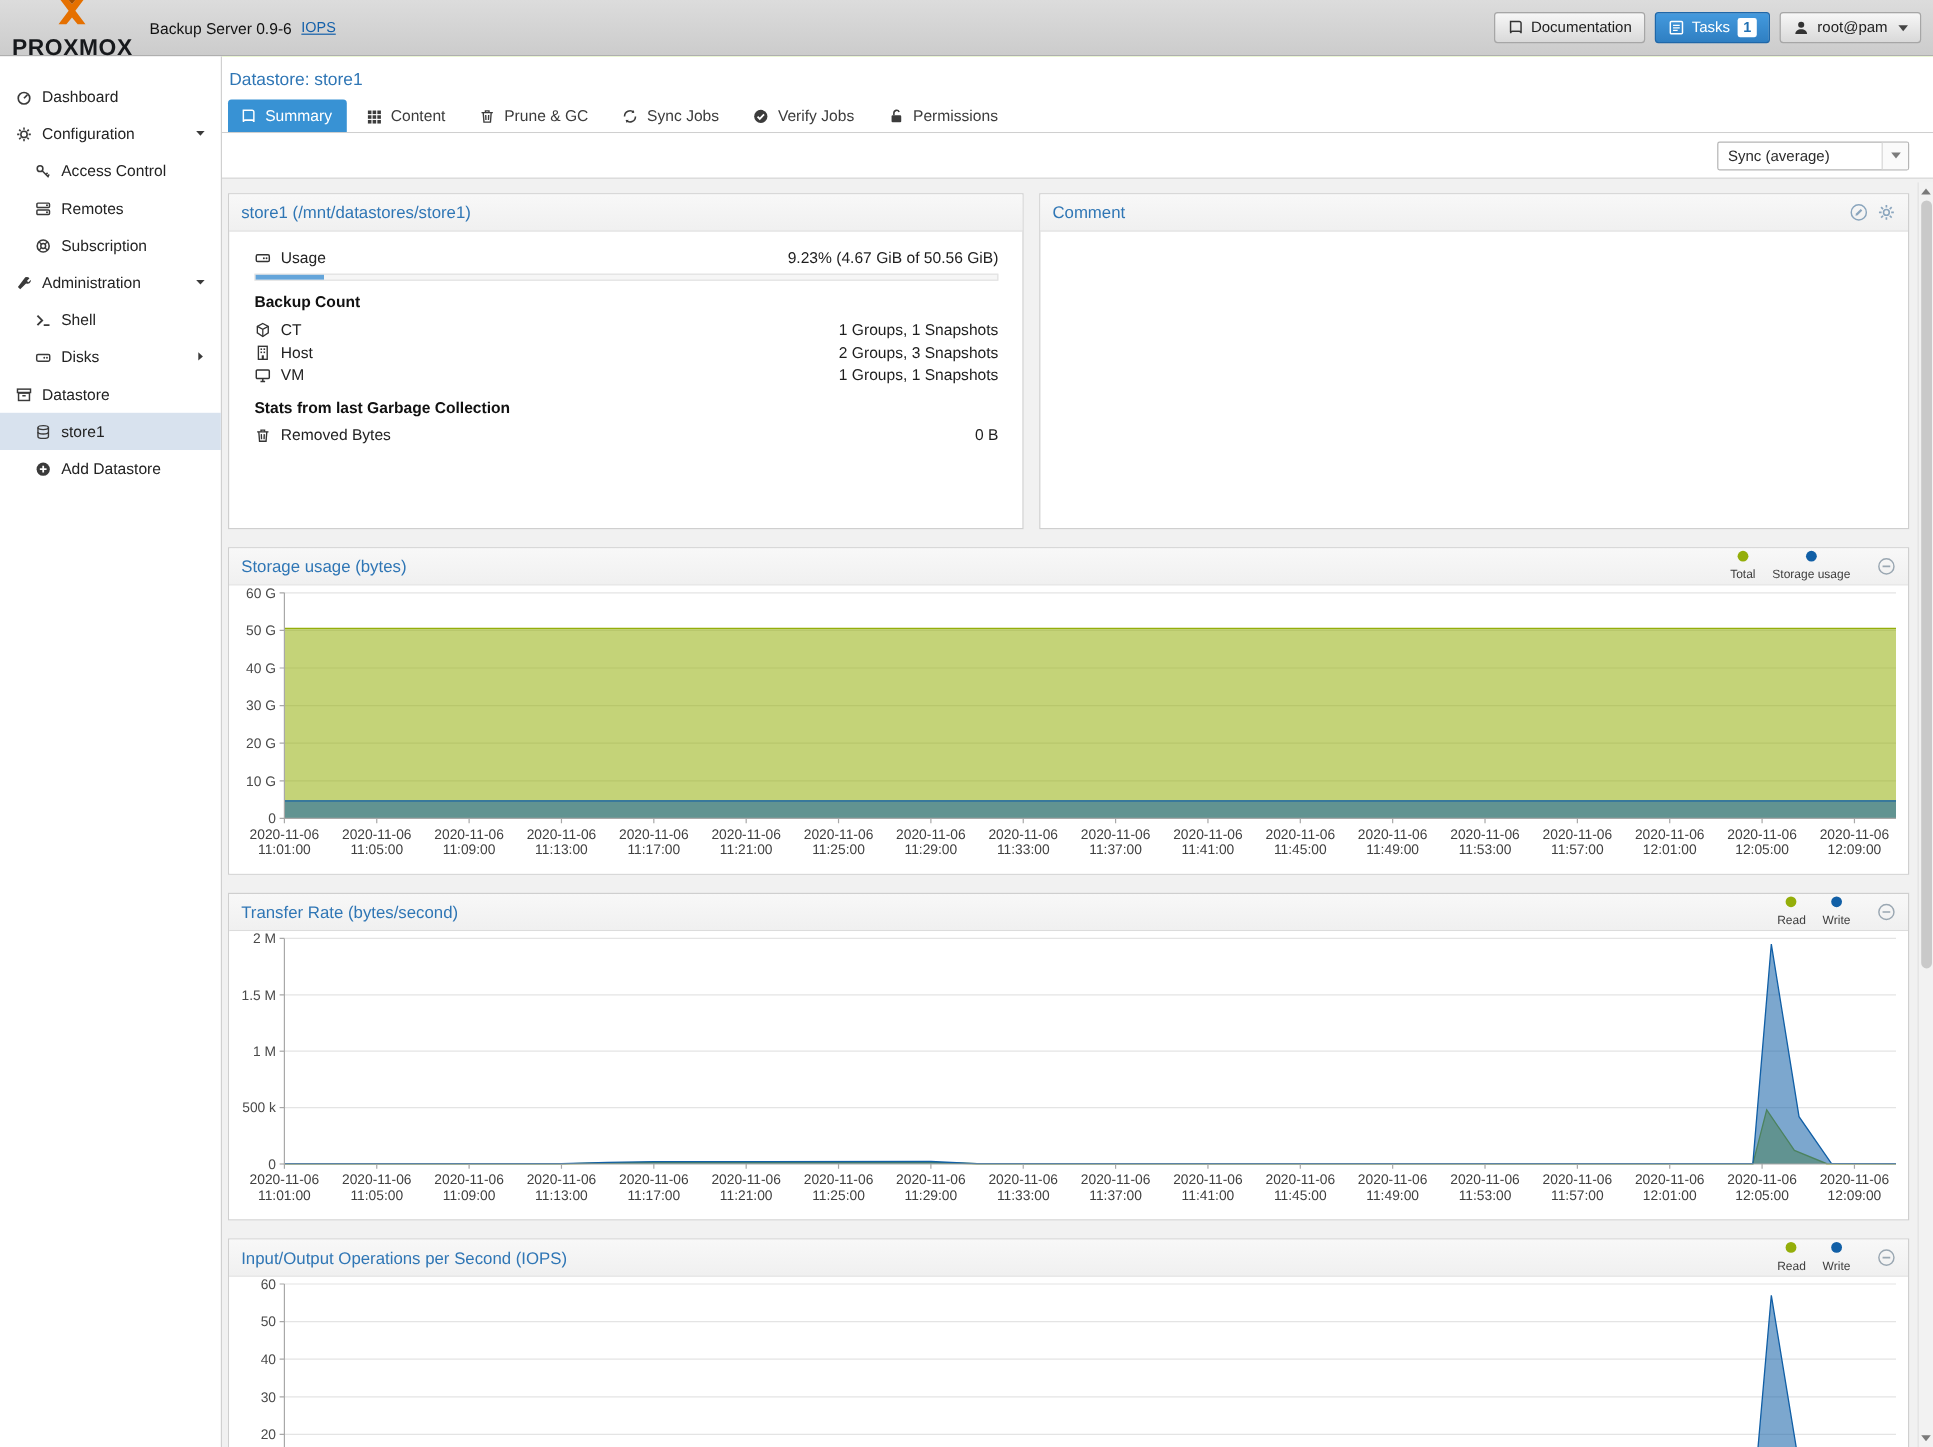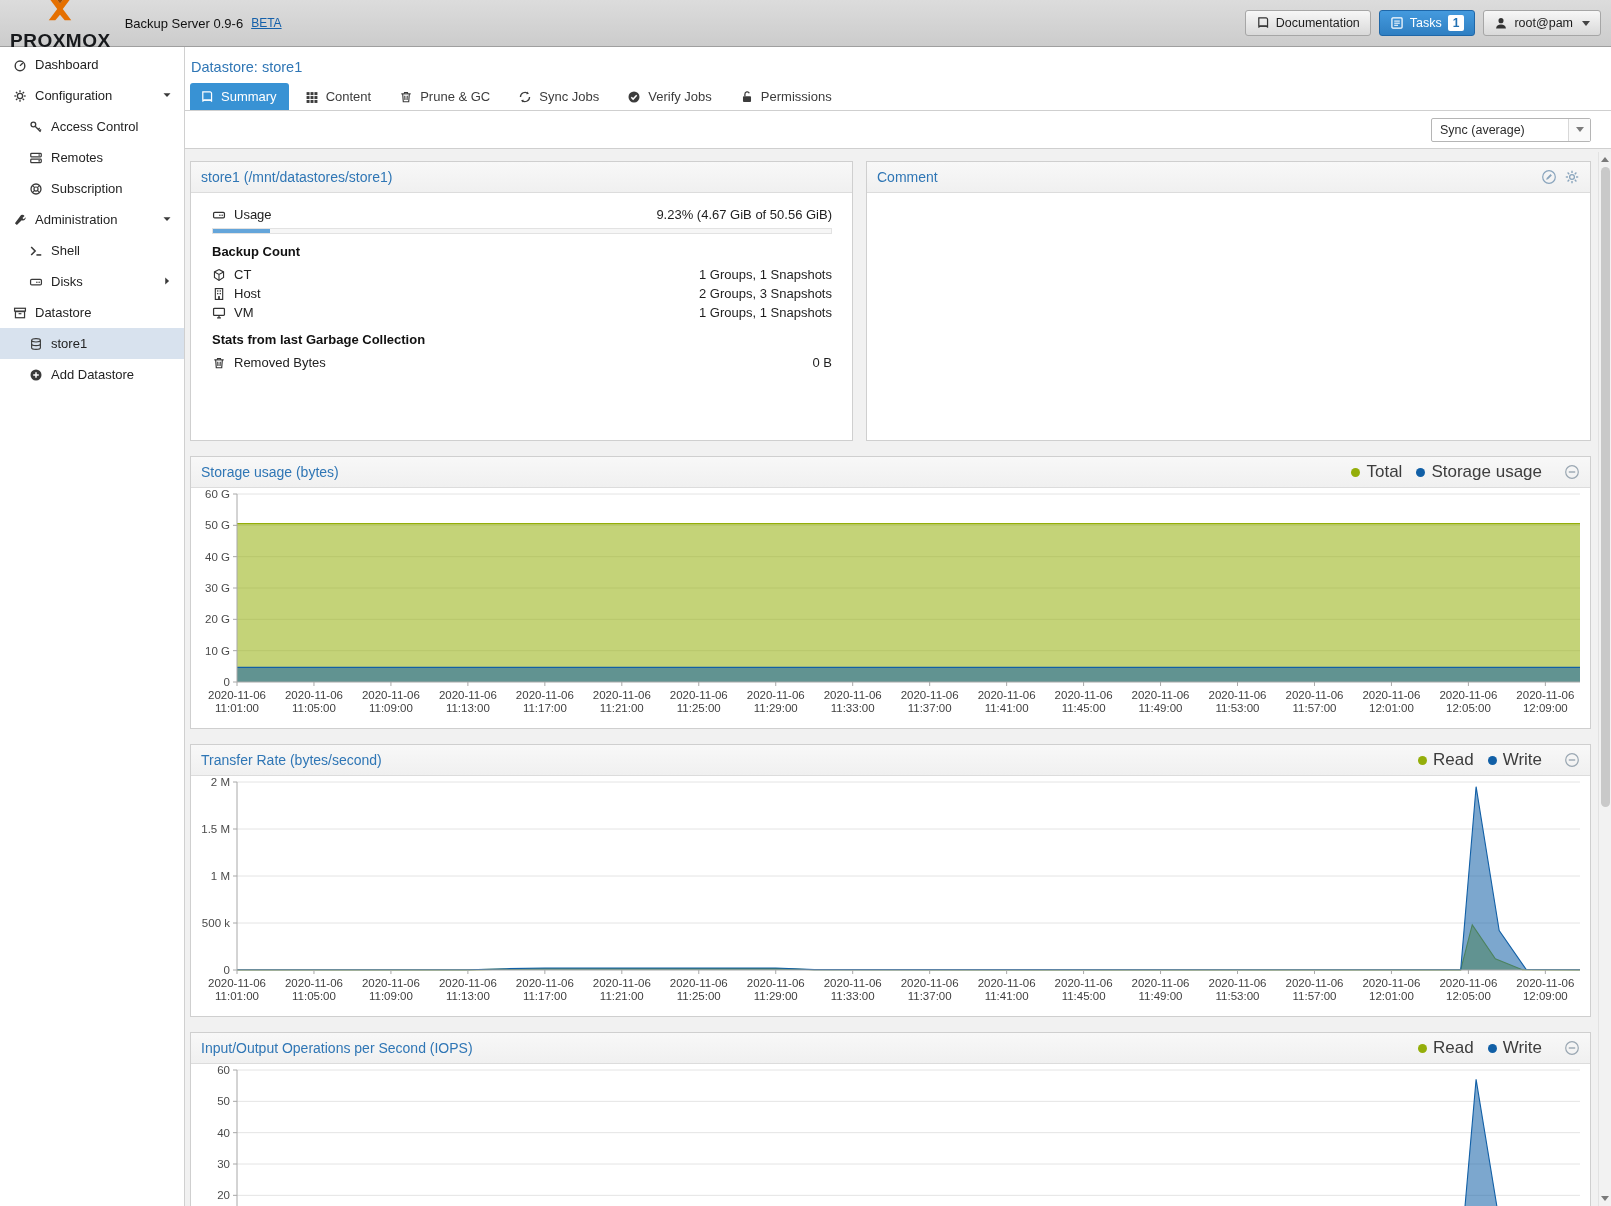--- a/index.html
+++ b/index.html
@@ -19,21 +19,21 @@
             background:linear-gradient(#f7f7f7,#d9d9d9); border:1px solid #a6a6a6; border-radius:3px;
             font-size:12.5px; color:#1d1d1d; cursor:pointer; }
   .tb-btn .ic { color:#333; }
   .tb-btn.blue { background:linear-gradient(#449ade,#2f7fc2); border-color:#1f67a8; color:#fff; }
   .tb-btn.blue .ic { color:#fff; }
   .badge { background:#fff; color:#2271b3; font-weight:bold; font-size:12px; border-radius:2px; padding:0 5px; line-height:16px; }
   .caret { width:0; height:0; border-left:4px solid transparent; border-right:4px solid transparent; border-top:5px solid #444; margin-left:3px; }
 
   
   .shell { display:flex; height:1159px; }
-  .sidebar { width:185px; background:#fff; border-right:1px solid #d0d0d0; padding-top:2px; flex:none;text-align:center; }
+  .sidebar { width:185px; background:#fff; border-right:1px solid #d0d0d0; padding-top:18px; flex:none;text-align:center; }
   .nav-item { position:relative; height:31px; display:flex; align-items:center; gap:8px; padding-left:13px;
               cursor:pointer; color:#232323; }
   .nav-item.lvl1 { padding-left:29px; }
   .nav-item.sel { background:#d8e2ee; }
   .nav-item .ic { color:#3a3a3a; flex:none; }
   .expander { position:absolute; right:10px; top:8px; width:14px; height:14px; color:#6e6e6e; }
 
   .main { flex:1; position:relative; display:flex; flex-direction:column; background:#bef264; min-width:0; }
 
   
@@ -70,21 +70,21 @@
   .kv-row { display:flex; align-items:center; gap:8px; height:19px; }
   .kv-row .ic { color:#333; }
   .kv-val { margin-left:auto; color:#1e1e1e; }
   .progress { margin:4px 0 8px 0; height:6px; background:#f6f6f6; border:1px solid #e2e2e2; }
   .progress-fill { height:100%; background:#64a5da; }
   .sect { font-weight:bold; color:#111; margin:10px 0 6px 0; }
 
   .chart-panel { margin-top:15px; }
   .chart-body { height:240px; overflow:hidden; background:#fff; }
   .legend { margin-left:auto; display:flex; align-items:center; gap:14px; }
-  .leg { display:inline-flex; align-items:center; gap:6px; font-size:17px; color:#3d3d3d; cursor:pointer; }
+  .leg { display:inline-flex; align-items:center; gap:6px; font-size:10px; color:#3d3d3d; cursor:pointer;flex-direction:column; }
   .dot { width:9px; height:9px; border-radius:50%; display:inline-block; }
   .legend .ic.collapse { width:16px; height:16px; color:#9aa7b2; margin-left:8px; cursor:pointer; }
 
   
   .vscroll { position:absolute; top:105px; right:0; bottom:0; width:13px; background:#f2f2f2; border-left:1px solid #e2e2e2; }
   .vs-arrow { position:absolute; left:0; width:12px; height:13px; display:flex; align-items:center; justify-content:center; cursor:pointer; }
   .vs-up { top:1px; } .vs-down { bottom:1px; }
   .tri-up { width:0; height:0; border-left:4px solid transparent; border-right:4px solid transparent; border-bottom:5px solid #7a7a7a; }
   .tri-down { width:0; height:0; border-left:4px solid transparent; border-right:4px solid transparent; border-top:5px solid #7a7a7a; }
   .vs-thumb { position:absolute; left:1.5px; top:15px; width:9px; height:640px; background:#c9c9c9; border-radius:5px; cursor:grab; }
@@ -97,21 +97,21 @@
 
 <div class="topbar">
   <div class="logo">
     <svg class="logo-mark" viewBox="0 0 32 32">
       <path d="M4 4h7l5 6 5-6h7l-9 12 9 12h-7l-5-6-5 6H4l9-12z" fill="#e57000"></path>
       <path d="M11 4l5 6 5-6h-3l-2 2.4L14 4z" fill="#a34e00"></path>
     </svg>
     <span class="logo-text">PROXMOX</span>
   </div>
   <span class="product">Backup Server 0.9-6</span>
-  <a class="beta">BETA</a>
+  <a class="beta">IOPS</a>
   <div class="topbar-right">
     <button class="tb-btn">
       <span class="ic">
           <svg viewBox="0 0 16 16">
             <path d="M3.2 2.2h8.3A1.7 1.7 0 0 1 13.2 3.9v9.4a1.7 1.7 0 0 0-1.7-1.7H3.2z" fill="none" stroke="currentColor" stroke-width="1.4"></path>
             <path d="M3.2 13.3a1.7 1.7 0 0 1 1.7-1.7h8.3" fill="none" stroke="currentColor" stroke-width="1.4"></path>
           </svg>
         </span>
       <span>Documentation</span>
     </button>

